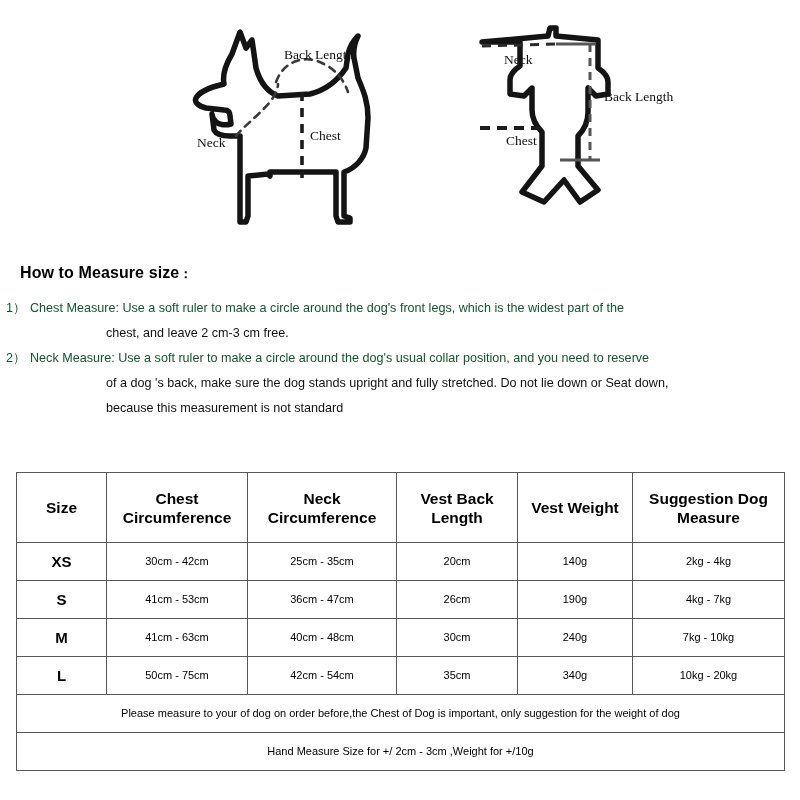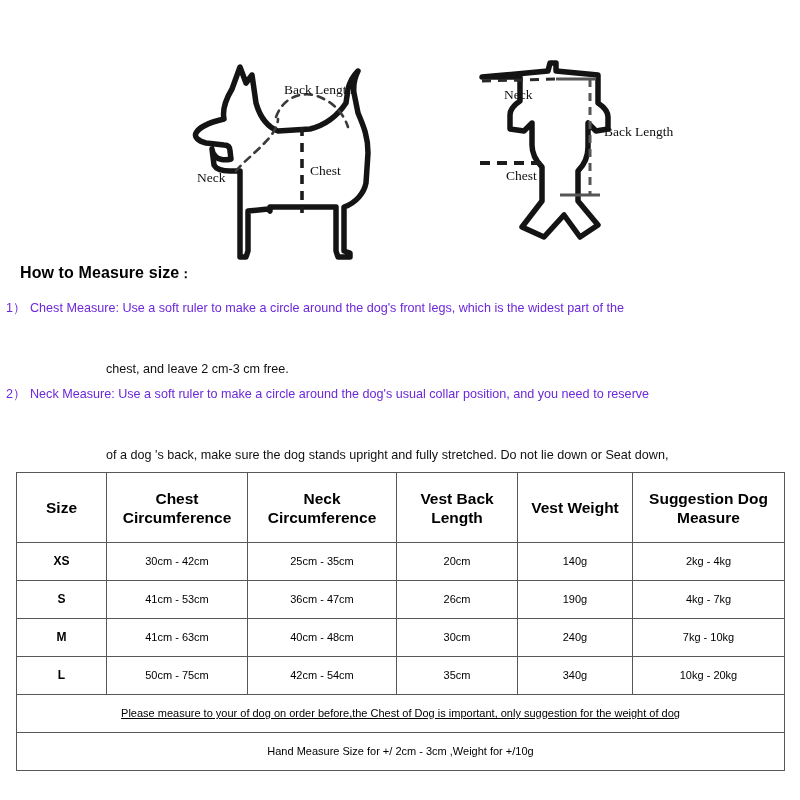--- a/index.html
+++ b/index.html
@@ -15,21 +15,21 @@
     position: relative;
     width: 800px;
     height: 800px;
     background: #ffffff;
   }
 
   
   .diagrams {
     position: absolute;
     left: 0; top: 0;
-    width: 800px; height: 252px; margin-top: 35px;
+    width: 800px; height: 252px;
   }
   .diagram-dog {
     position: absolute;
     left: 178px; top: 6px;
     width: 236px; height: 242px;
   }
   .diagram-vest {
     position: absolute;
     left: 438px; top: 6px;
     width: 256px; height: 242px;
@@ -54,34 +54,33 @@
   .steps {
     position: absolute;
     left: 6px; top: 296px;
     width: 794px;
   }
   .step {
     position: relative;
     font-size: 12.6px;
     line-height: 25px;
     white-space: nowrap;
-    color: #6d28d9;
+    color: #14532d;
   }
   .step-marker {
     display: inline-block;
     width: 24px;
     text-align: left;
   }
   .step-cont {
     padding-left: 100px;
     font-size: 12.6px;
     line-height: 25px;
     white-space: nowrap;
     color: #111;
-    margin-top: 36px;
   }
 
   
   .size-table {
     position: absolute;
     left: 16px; top: 472px;
     width: 768px;
     border-collapse: collapse;
     table-layout: fixed;
   }
@@ -99,28 +98,27 @@
     line-height: 19px;
     padding: 0 2px;
   }
   .size-table tbody td {
     height: 38px;
     font-size: 11px;
     line-height: 17px;
   }
   .size-table tbody td.size-cell {
     font-weight: bold;
-    font-size: 12px;
+    font-size: 15px;
   }
   .note-row td {
     height: 46px;
     font-size: 14.2px;
     line-height: 21px;
     padding: 2px 12px;
-    text-decoration: underline;
   }
   .note-row2 td {
     height: 34px;
     font-size: 14.2px;
     line-height: 20px;
   }
 
   
   col.c-size { width: 90px; }
   col.c-chest { width: 141px; }

